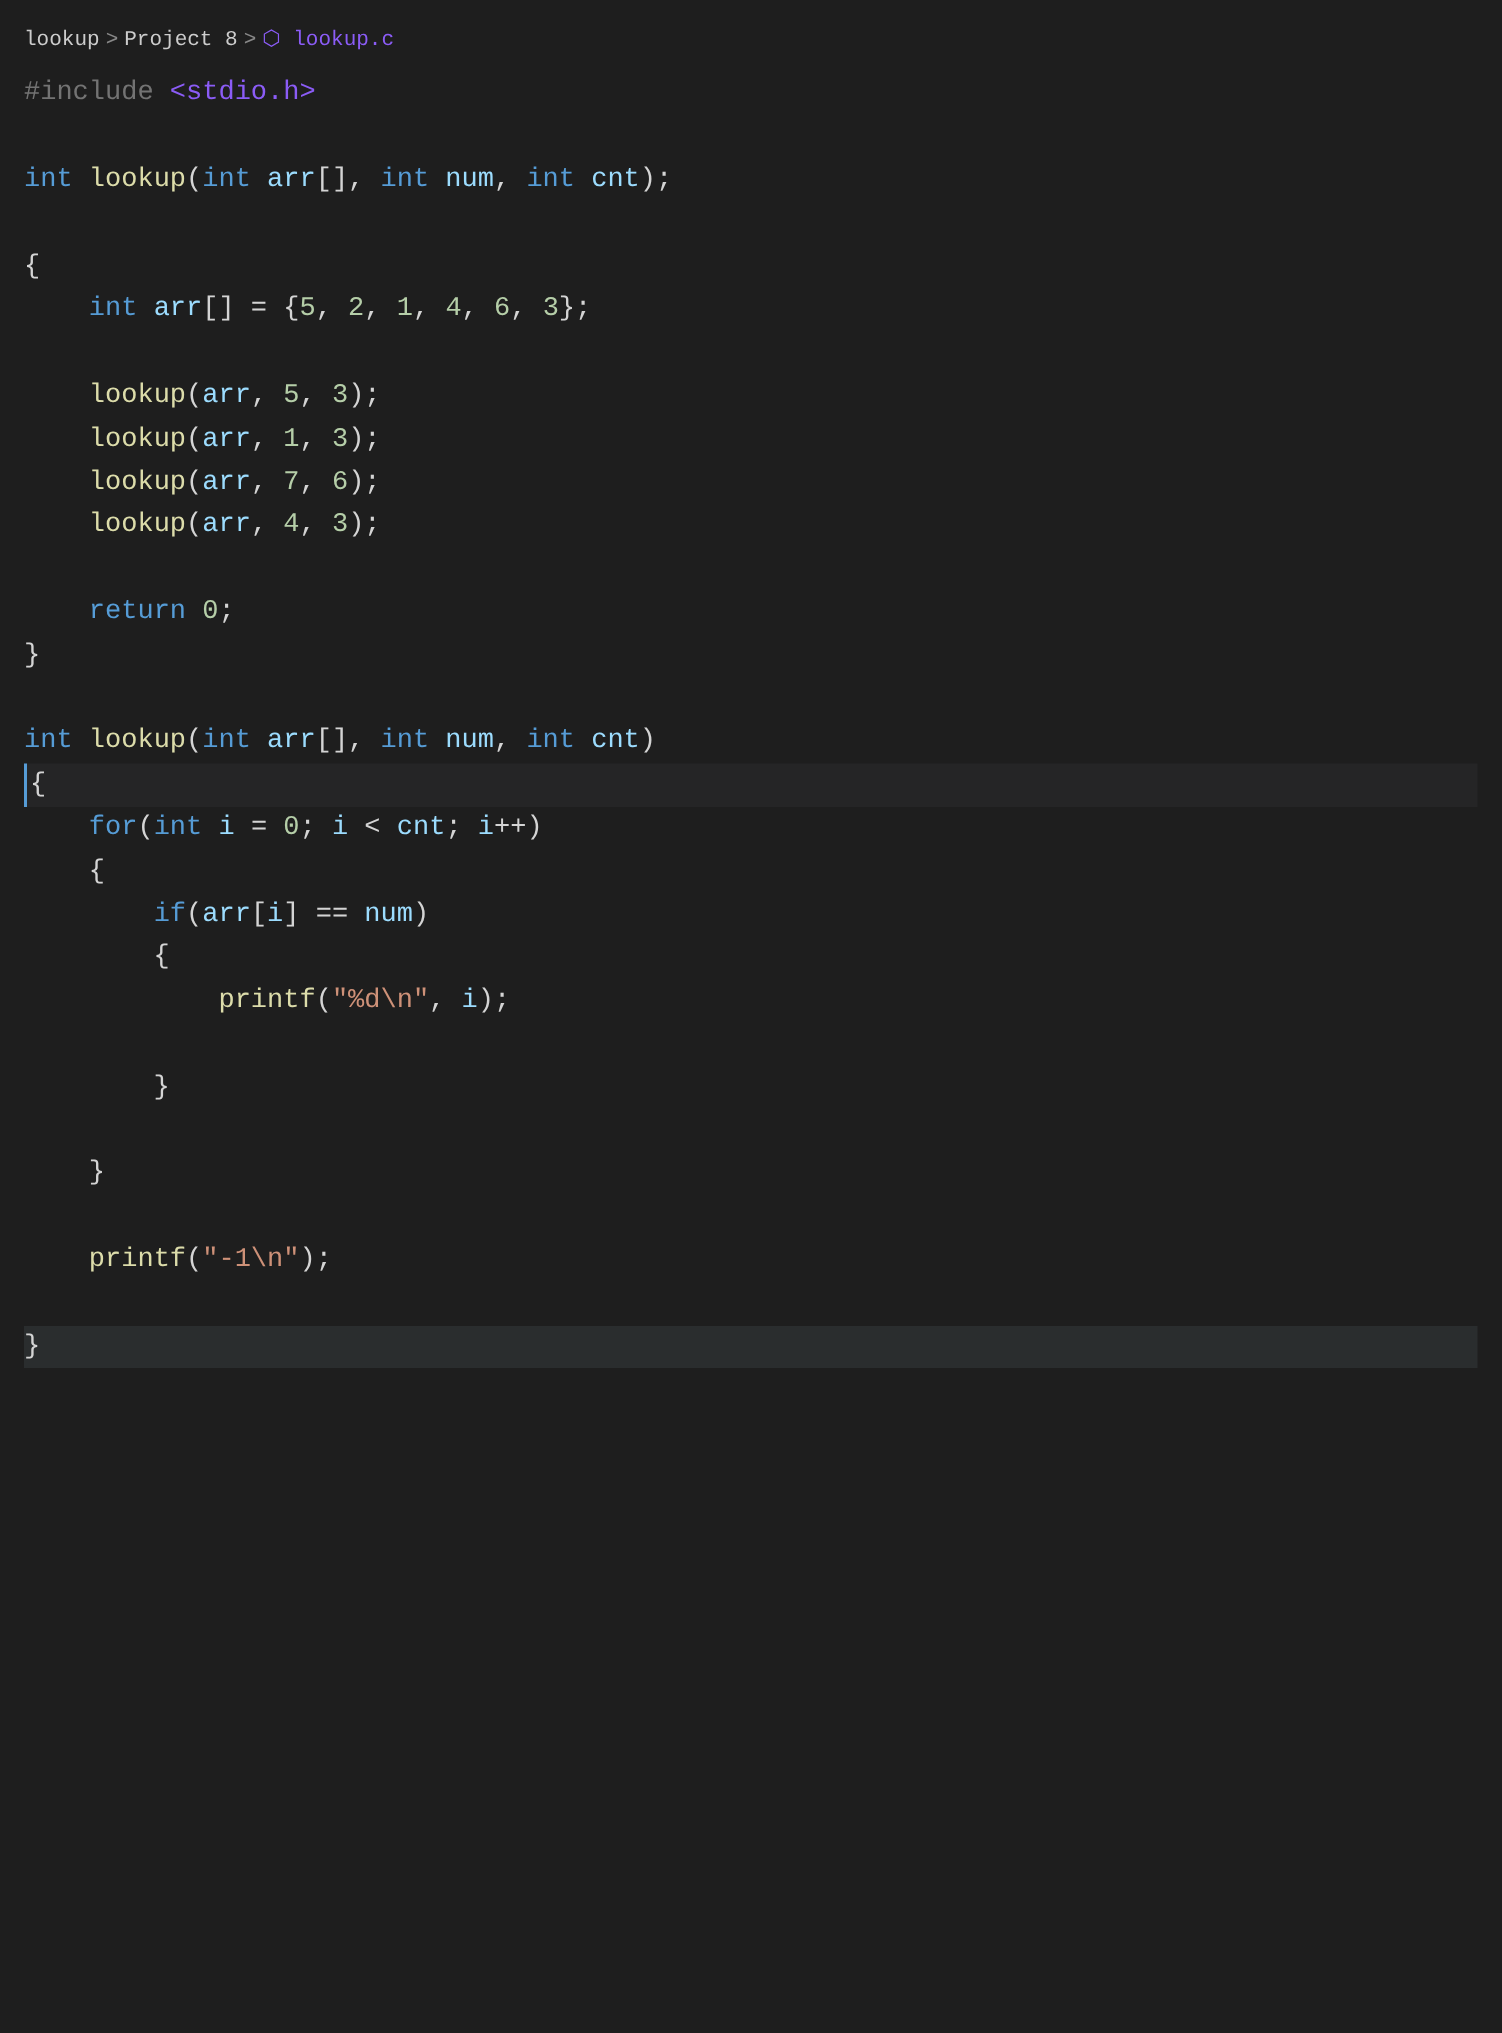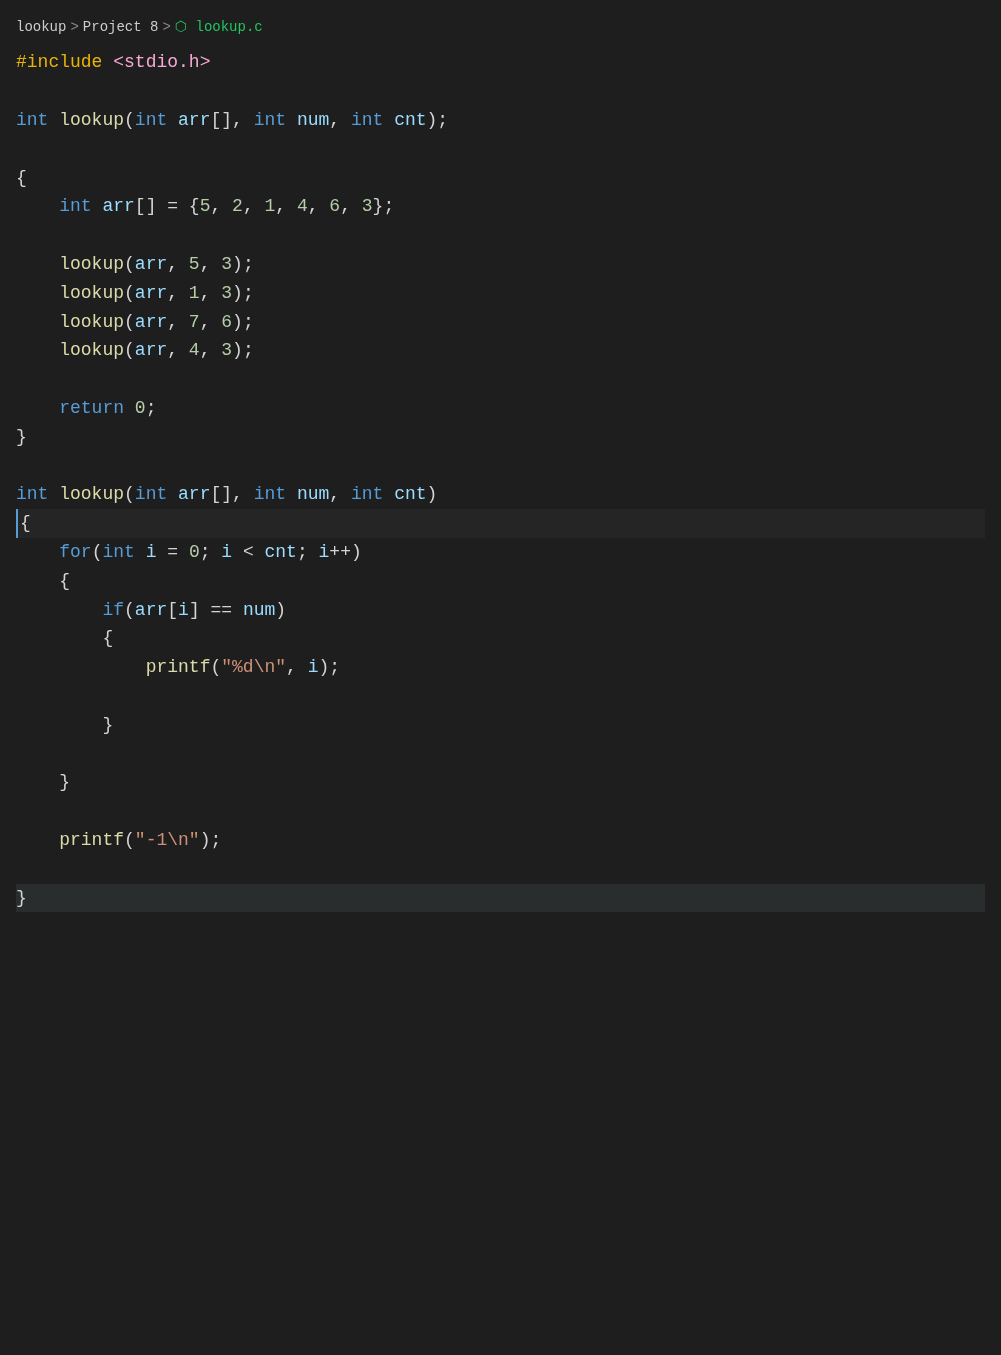--- a/index.html
+++ b/index.html
@@ -31,21 +31,21 @@
       display: flex;
       align-items: center;
       gap: 4px;
     }
 
     .breadcrumb-separator {
       color: #888;
     }
 
     .breadcrumb-current {
-      color: #22c55e;
+      color: #8b5cf6;
     }
 
     .code-area {
       padding: 0 16px;
     }
 
     .line {
       display: flex;
       white-space: pre;
       min-height: 1.6em;
@@ -60,21 +60,21 @@
 
 <div class="code-container">
   <div class="breadcrumb">
     <span>lookup</span>
     <span class="breadcrumb-separator"> &gt; </span>
     <span>Project 8</span>
     <span class="breadcrumb-separator"> &gt; </span>
     <span class="breadcrumb-current">⬡ lookup.c</span>
   </div>
   <div class="code-area" id="code-area">
-  <div class="line"><span class="line-content"><span style="color: #eab308;">#include</span><span style="color: rgb(212, 212, 212);"> </span><span style="color: #f9a8d4;">&lt;stdio.h&gt;</span></span></div>
+  <div class="line"><span class="line-content"><span style="color: #737373;">#include</span><span style="color: rgb(212, 212, 212);"> </span><span style="color: #8b5cf6;">&lt;stdio.h&gt;</span></span></div>
       <div class="line"><span class="line-content">&nbsp;</span></div>
       <div class="line"><span class="line-content"><span style="color: rgb(86, 156, 214);">int</span><span style="color: rgb(212, 212, 212);"> </span><span style="color: rgb(220, 220, 170);">lookup</span><span style="color: rgb(212, 212, 212);">(</span><span style="color: rgb(86, 156, 214);">int</span><span style="color: rgb(212, 212, 212);"> </span><span style="color: rgb(156, 220, 254);">arr</span><span style="color: rgb(212, 212, 212);">[], </span><span style="color: rgb(86, 156, 214);">int</span><span style="color: rgb(212, 212, 212);"> </span><span style="color: rgb(156, 220, 254);">num</span><span style="color: rgb(212, 212, 212);">, </span><span style="color: rgb(86, 156, 214);">int</span><span style="color: rgb(212, 212, 212);"> </span><span style="color: rgb(156, 220, 254);">cnt</span><span style="color: rgb(212, 212, 212);">);</span></span></div>
       <div class="line"><span class="line-content">&nbsp;</span></div>
       <div class="line"><span class="line-content"><span style="color: rgb(212, 212, 212);">{</span></span></div>
       <div class="line"><span class="line-content"><span style="color: rgb(212, 212, 212);">    </span><span style="color: rgb(86, 156, 214);">int</span><span style="color: rgb(212, 212, 212);"> </span><span style="color: rgb(156, 220, 254);">arr</span><span style="color: rgb(212, 212, 212);">[] = {</span><span style="color: rgb(181, 206, 168);">5</span><span style="color: rgb(212, 212, 212);">, </span><span style="color: rgb(181, 206, 168);">2</span><span style="color: rgb(212, 212, 212);">, </span><span style="color: rgb(181, 206, 168);">1</span><span style="color: rgb(212, 212, 212);">, </span><span style="color: rgb(181, 206, 168);">4</span><span style="color: rgb(212, 212, 212);">, </span><span style="color: rgb(181, 206, 168);">6</span><span style="color: rgb(212, 212, 212);">, </span><span style="color: rgb(181, 206, 168);">3</span><span style="color: rgb(212, 212, 212);">};</span></span></div>
       <div class="line"><span class="line-content">&nbsp;</span></div>
       <div class="line"><span class="line-content"><span style="color: rgb(212, 212, 212);">    </span><span style="color: rgb(220, 220, 170);">lookup</span><span style="color: rgb(212, 212, 212);">(</span><span style="color: rgb(156, 220, 254);">arr</span><span style="color: rgb(212, 212, 212);">, </span><span style="color: rgb(181, 206, 168);">5</span><span style="color: rgb(212, 212, 212);">, </span><span style="color: rgb(181, 206, 168);">3</span><span style="color: rgb(212, 212, 212);">);</span></span></div>
       <div class="line"><span class="line-content"><span style="color: rgb(212, 212, 212);">    </span><span style="color: rgb(220, 220, 170);">lookup</span><span style="color: rgb(212, 212, 212);">(</span><span style="color: rgb(156, 220, 254);">arr</span><span style="color: rgb(212, 212, 212);">, </span><span style="color: rgb(181, 206, 168);">1</span><span style="color: rgb(212, 212, 212);">, </span><span style="color: rgb(181, 206, 168);">3</span><span style="color: rgb(212, 212, 212);">);</span></span></div>
       <div class="line"><span class="line-content"><span style="color: rgb(212, 212, 212);">    </span><span style="color: rgb(220, 220, 170);">lookup</span><span style="color: rgb(212, 212, 212);">(</span><span style="color: rgb(156, 220, 254);">arr</span><span style="color: rgb(212, 212, 212);">, </span><span style="color: rgb(181, 206, 168);">7</span><span style="color: rgb(212, 212, 212);">, </span><span style="color: rgb(181, 206, 168);">6</span><span style="color: rgb(212, 212, 212);">);</span></span></div>
       <div class="line"><span class="line-content"><span style="color: rgb(212, 212, 212);">    </span><span style="color: rgb(220, 220, 170);">lookup</span><span style="color: rgb(212, 212, 212);">(</span><span style="color: rgb(156, 220, 254);">arr</span><span style="color: rgb(212, 212, 212);">, </span><span style="color: rgb(181, 206, 168);">4</span><span style="color: rgb(212, 212, 212);">, </span><span style="color: rgb(181, 206, 168);">3</span><span style="color: rgb(212, 212, 212);">);</span></span></div>

